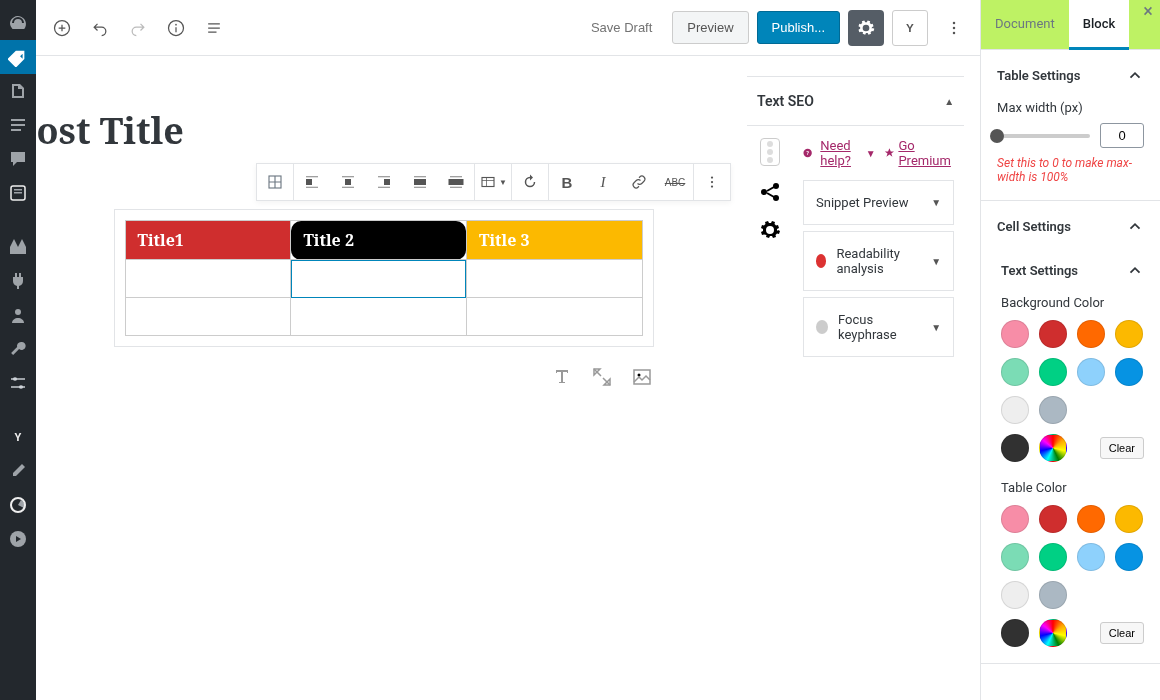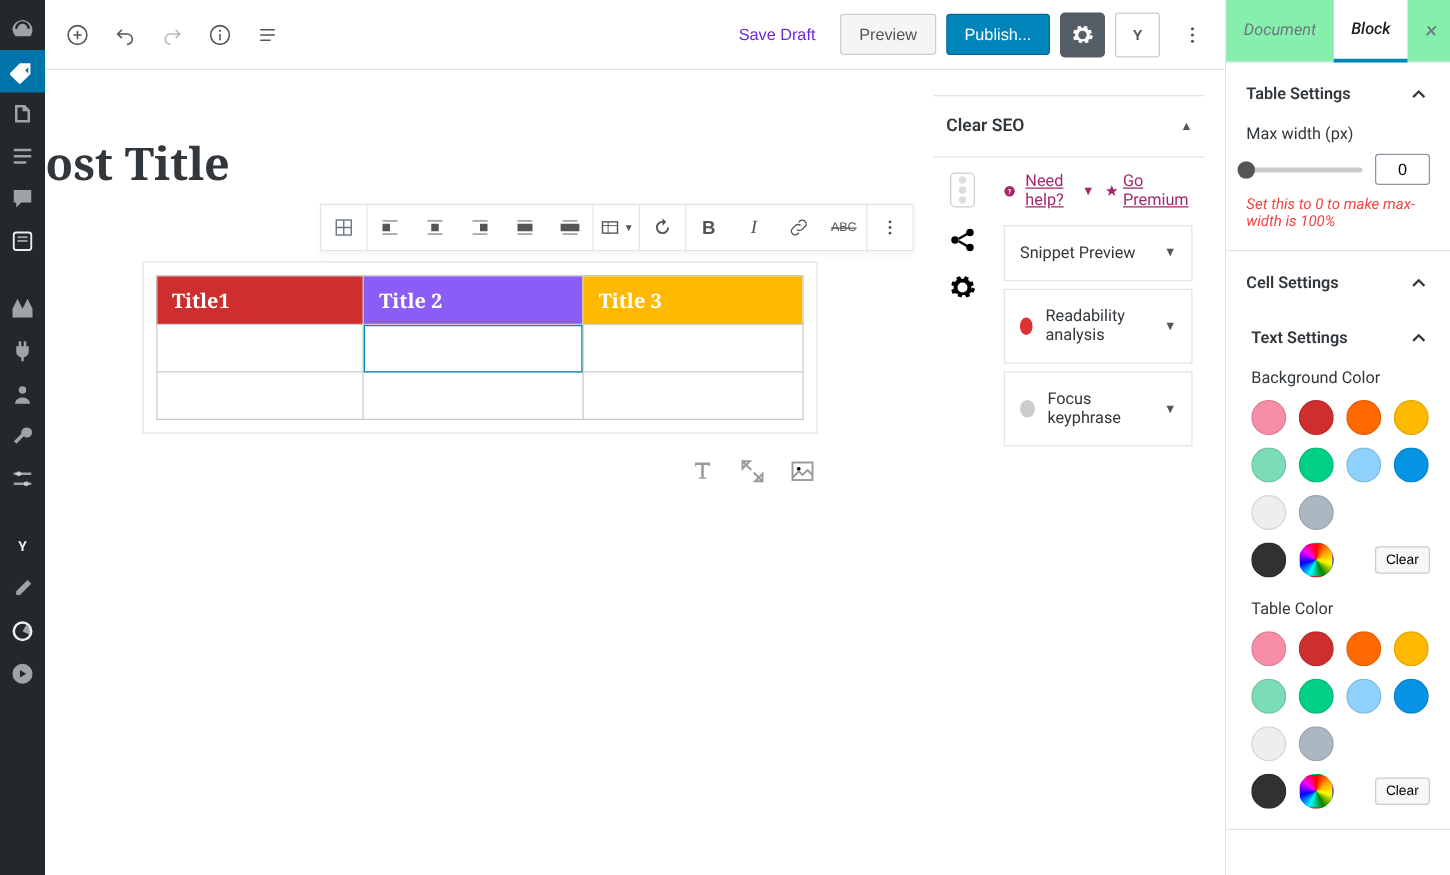--- a/index.html
+++ b/index.html
@@ -19,21 +19,21 @@
     .editor { flex: 1; display: flex; flex-direction: column; background: #fff; }
     
     
     .topbar { height: 56px; border-bottom: 1px solid #e2e4e7; display: flex; align-items: center; padding: 0 8px; background: #fff; }
     .topbar-left { display: flex; gap: 2px; align-items: center; }
     .topbar-right { margin-left: auto; display: flex; align-items: center; gap: 8px; }
     .icon-btn { width: 36px; height: 36px; display: flex; align-items: center; justify-content: center; border: none; background: transparent; cursor: pointer; border-radius: 4px; color: #555; }
     .icon-btn.active-dark { background: #555d66; color: #fff; }
     .icon-btn svg { width: 20px; height: 20px; fill: currentColor; }
     
-    .link-btn { color: #6d28d9; background: transparent; border: none; padding: 8px 12px; cursor: pointer; font-size: 13px; }
+    .link-btn { color: #737373; background: transparent; border: none; padding: 8px 12px; cursor: pointer; font-size: 13px; }
     .btn { padding: 8px 14px; border: 1px solid #ccc; background: #f3f5f6; border-radius: 3px; cursor: pointer; font-size: 13px; color: #555; }
     .btn.primary { background: #0085ba; border-color: #006a95; color: #fff; font-weight: 500; }
     
     
     .editor-body { flex: 1; overflow-y: auto; display: flex; flex-direction: row; }
     .post-area { padding: 50px 0 20px; display: flex; flex-direction: column; align-items: center; }
     .post-title { font-family: "Noto Serif", Georgia, serif; font-size: 36px; font-weight: bold; width: 580px; margin-bottom: 8px; margin-left: -160px; }
     
     
     .block-toolbar { display: flex; border: 1px solid #e2e4e7; background: #fff; box-shadow: 0 2px 6px rgba(0,0,0,0.05); margin-bottom: 8px; align-self: flex-start; margin-left: 220px; }
@@ -42,21 +42,21 @@
     .bt-btn { width: 36px; height: 36px; display: flex; align-items: center; justify-content: center; border: none; background: transparent; cursor: pointer; color: #555; }
     .bt-btn svg { width: 18px; height: 18px; fill: currentColor; }
     .bt-btn .chev { font-size: 8px; margin-left: 2px; }
     
     
     .table-wrap { width: 540px; border: 1px solid #e2e4e7; padding: 10px; background: #fff; }
     table.adv-table { width: 100%; border-collapse: collapse; }
     table.adv-table th, table.adv-table td { border: 1px solid #ccc; height: 38px; padding: 8px 12px; text-align: left; }
     table.adv-table th { color: #fff; font-family: "Noto Serif", Georgia, serif; font-weight: bold; font-size: 16px; }
     table.adv-table th:nth-child(1) { background: #cf2e2e; }
-    table.adv-table th:nth-child(2) { background: #8b5cf6; }
+    table.adv-table th:nth-child(2) { background: #000000; border-radius: 10px; }
     table.adv-table th:nth-child(3) { background: #fcb900; }
     table.adv-table td.selected { outline: 1px solid #0085ba; outline-offset: -1px; }
     
     .post-actions { width: 540px; display: flex; justify-content: flex-end; gap: 16px; margin-top: 18px; }
     .post-actions .ic { width: 24px; height: 24px; color: #999; cursor: pointer; }
     
     
     .yoast { border-top: 1px solid #e2e4e7; margin: 20px 16px 0; }
     .yoast-head { display: flex; align-items: center; padding: 16px 10px; border-bottom: 1px solid #e2e4e7; }
     .yoast-head h3 { font-size: 14px; font-weight: 600; }
@@ -68,21 +68,21 @@
     .yoast-main { flex: 1; }
     .yoast-help { display: flex; align-items: center; padding: 12px 10px; gap: 8px; }
     .yoast-help a { color: #a4286a; text-decoration: underline; }
     .yoast-help .premium { margin-left: auto; color: #a4286a; text-decoration: underline; display: flex; align-items: center; gap: 4px; }
     .yoast-item { border: 1px solid #e2e4e7; margin: 0 10px 6px; padding: 14px 12px; display: flex; align-items: center; gap: 10px; cursor: pointer; }
     .yoast-item .dot { width: 14px; height: 14px; border-radius: 50%; }
     .yoast-item .chev { margin-left: auto; color: #555; font-size: 10px; }
     
     
     .right-sidebar { width: 248px; border-left: 1px solid #e2e4e7; background: #fff; display: flex; flex-direction: column; overflow-y: auto; }
-    .tabs { display: flex; align-items: center; background: #86efac; border-bottom: 1px solid #e2e4e7; font-style: italic; }
+    .tabs { display: flex; background: #bef264; border-bottom: 1px solid #e2e4e7; }
     .tab { padding: 16px 14px; font-size: 13px; color: #6c7781; cursor: pointer; }
     .tab.active { color: #191e23; font-weight: 500; border-bottom: 3px solid #0085ba; background: #fff; margin-bottom: -1px; }
     .tabs .close-x { margin-left: auto; padding: 0 14px; color: #6c7781; cursor: pointer; font-size: 18px; }
     
     .rs-block-head { display: flex; padding: 16px; gap: 12px; border-bottom: 1px solid #e2e4e7; }
     .rs-block-head .ico { width: 24px; height: 24px; color: #6c7781; flex-shrink: 0; }
     .rs-block-head .title { font-weight: 600; margin-bottom: 4px; }
     .rs-block-head .desc { font-size: 12px; color: #6c7781; line-height: 1.4; }
     
     .panel { border-bottom: 1px solid #e2e4e7; }
@@ -380,21 +380,21 @@
           <svg class="ic" viewBox="0 0 24 24">
               <rect x="4" y="5" width="16" height="14" fill="none" stroke="currentColor" stroke-width="1.5"></rect>
               <circle cx="9" cy="10" r="1.5"></circle>
               <path d="M4 17l5-5 3 3 4-4 4 4" fill="none" stroke="currentColor" stroke-width="1.5"></path>
             </svg>
         </div>
       </div>
 
       <div class="yoast">
         <div class="yoast-head">
-          <h3>Clear SEO</h3>
+          <h3>Text SEO</h3>
           <span class="chev">▲</span>
         </div>
         <div class="yoast-body">
           <div class="yoast-side">
             <div class="tag">
                 <span></span>
                 <span></span>
                 <span></span>
               </div>
             <svg width="24" height="24" viewBox="0 0 24 24">

